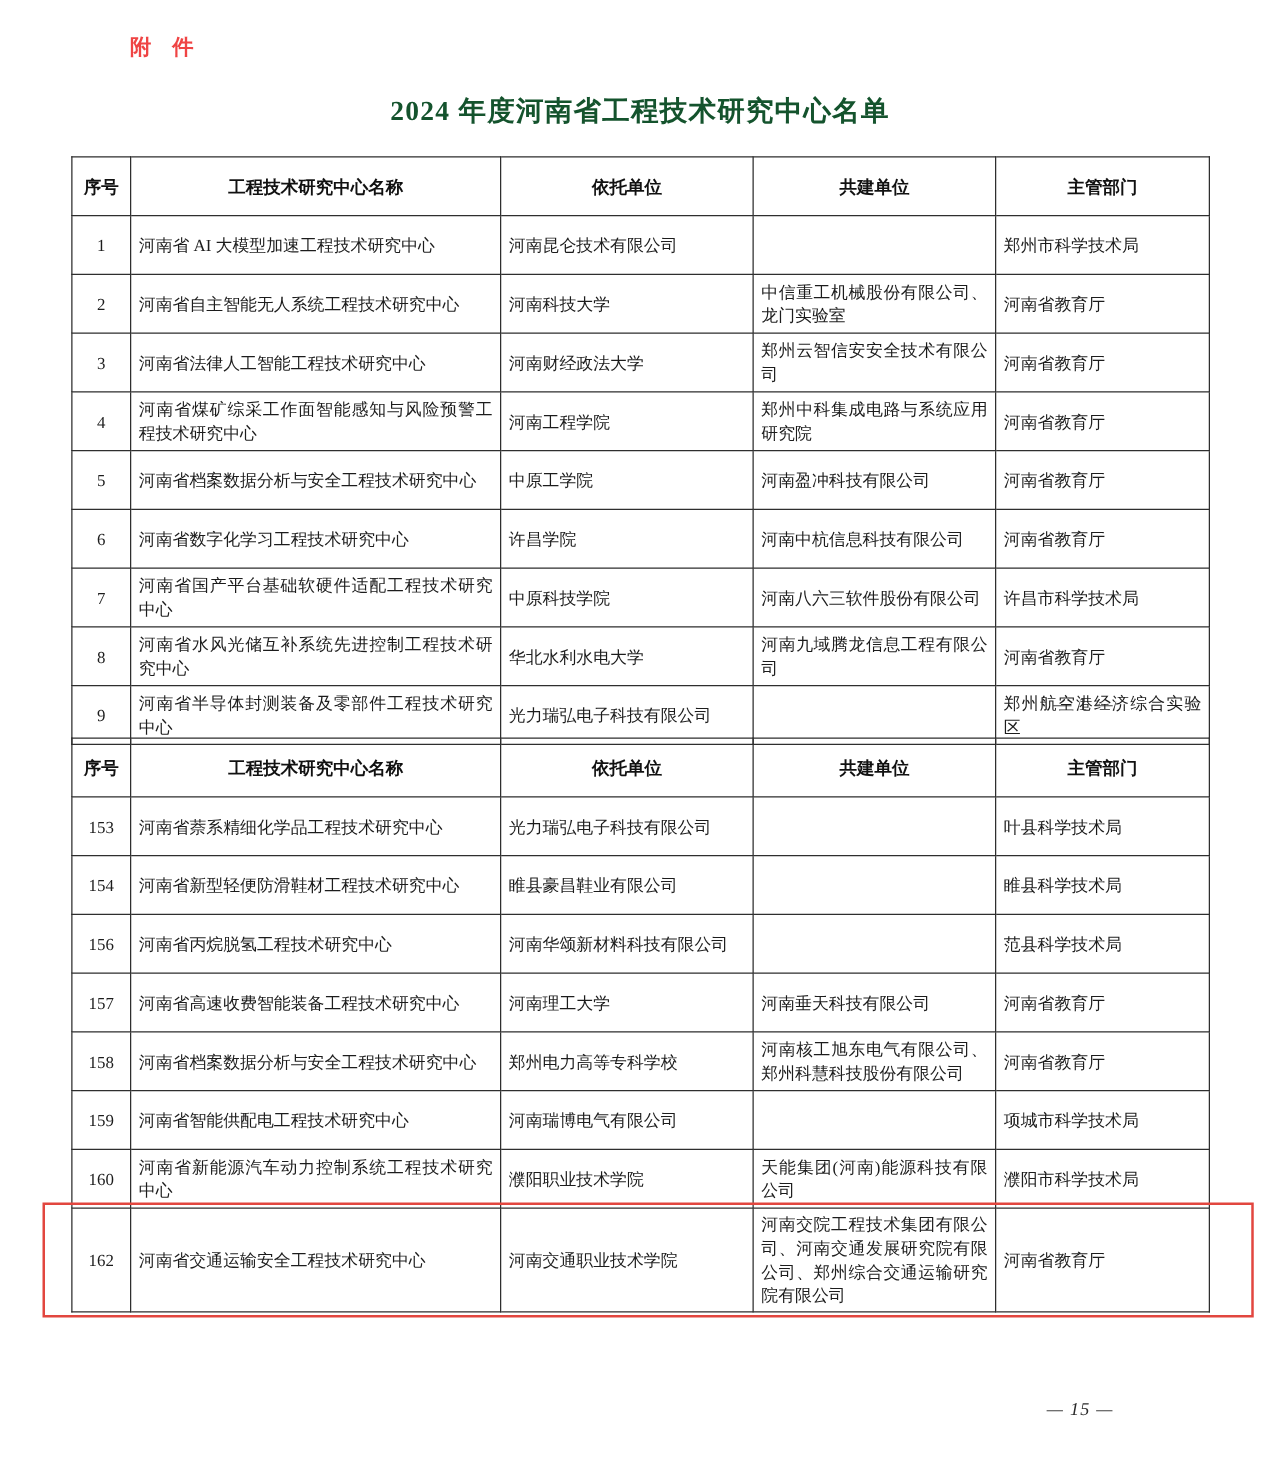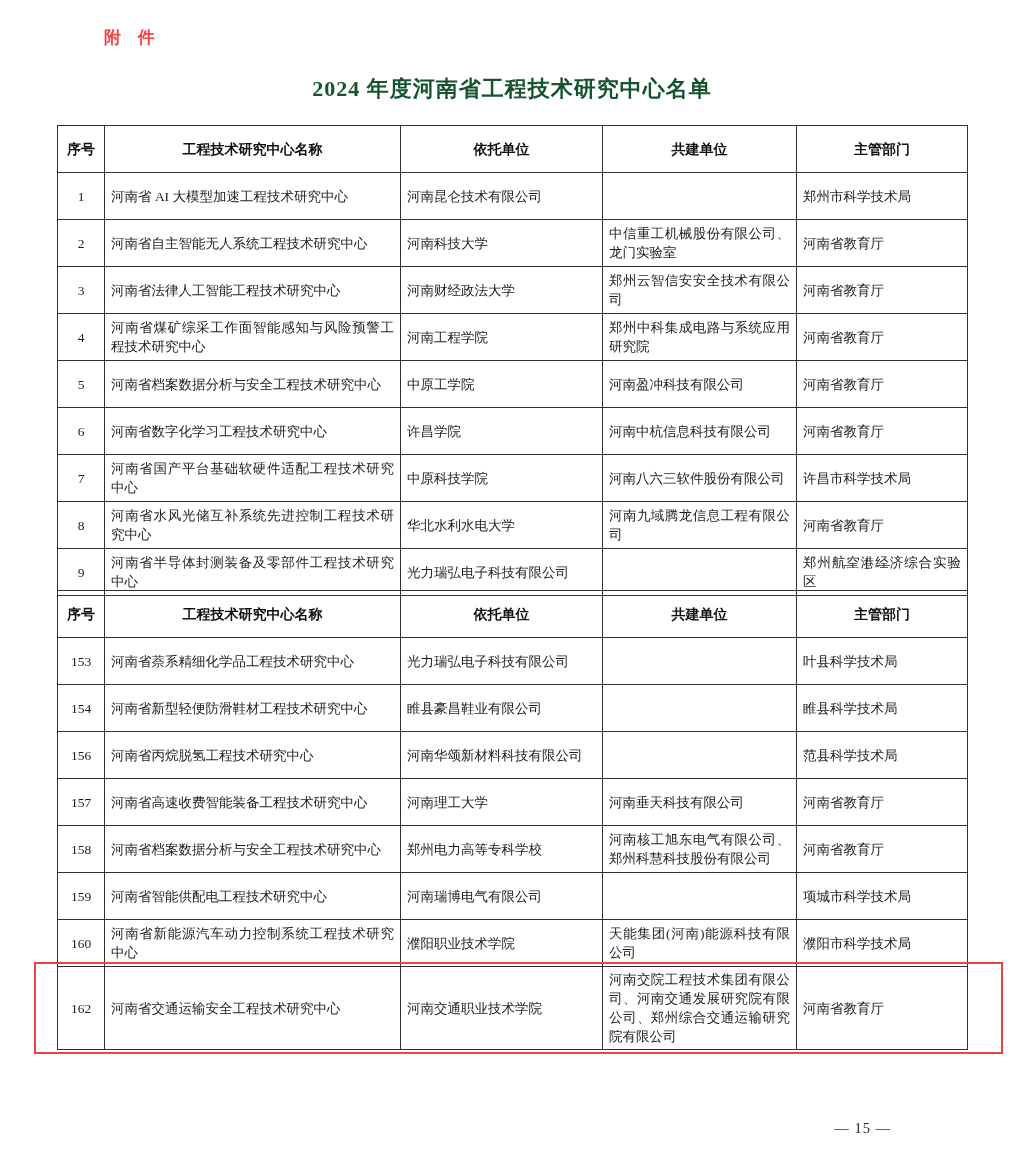--- a/index.html
+++ b/index.html
@@ -45,21 +45,21 @@
     font-weight:bold;font-size:14px;color:#111;
   }
   td{height:40px;text-align:left;text-align:justify;}
   td.num{text-align:center;}
   .pagenum{
     position:absolute;width:910px;left:57px;
     text-align:right;padding-right:76px;box-sizing:border-box;
     font-size:14.5px;color:#2a2a2a;letter-spacing:1px;
   }
   .pn1{top:556px;}
-  .pn2{top:1120px;}
+  .pn2{top:1120px;font-style:italic;}
   .highlight-box{
     position:absolute;
     left:-23px;right:-36px;bottom:-4px;height:92px;
     border:2px solid #e2463f;
     pointer-events:none;
     box-sizing:border-box;
     background:transparent;
   }
 </style>
 </head>

